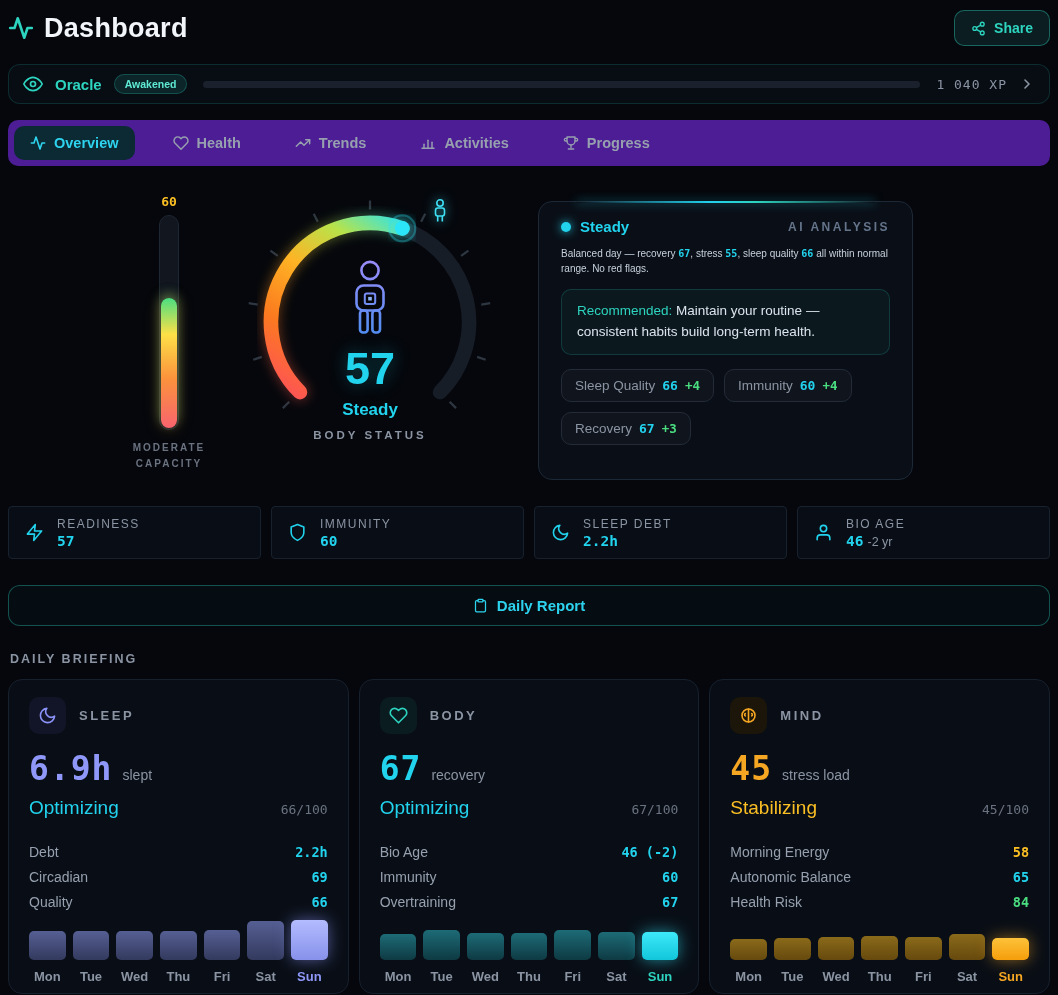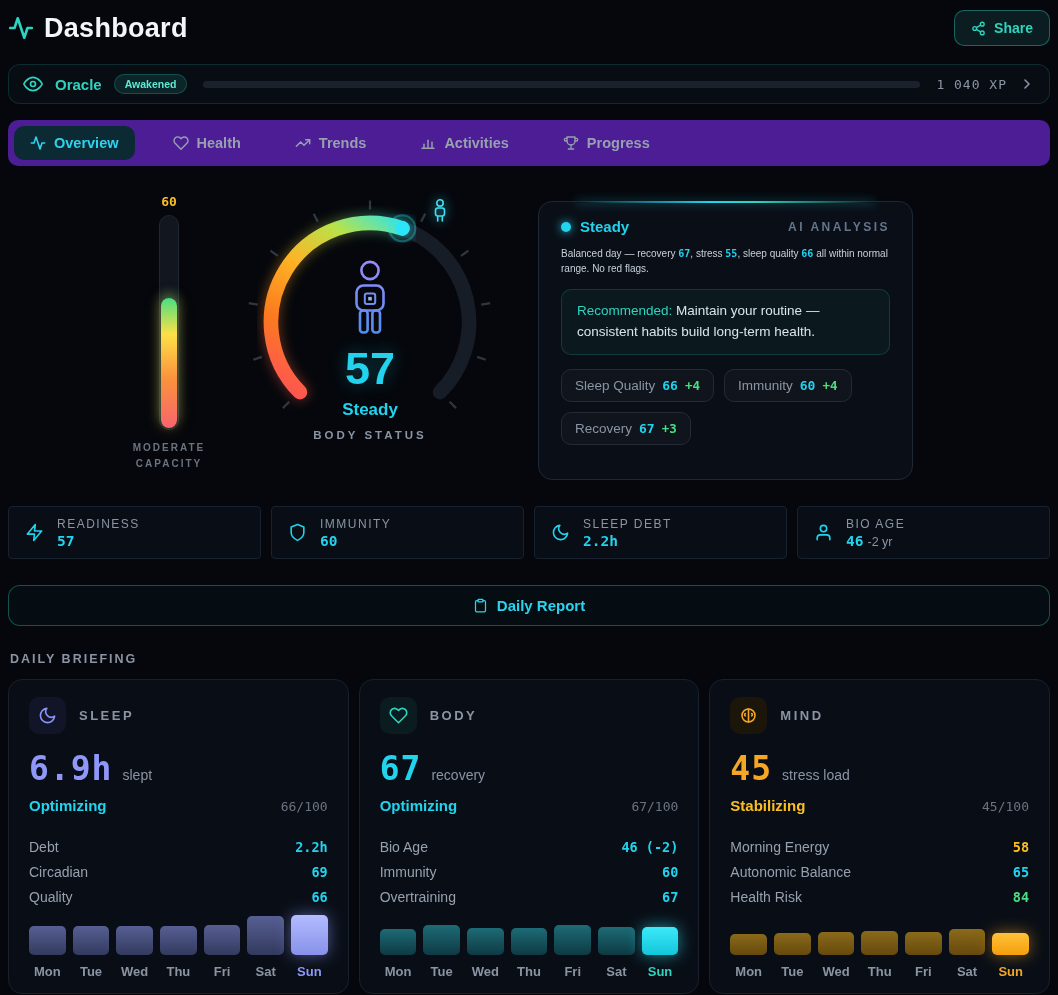--- a/index.html
+++ b/index.html
@@ -107,21 +107,21 @@
     padding:17px 20px 15px; display:flex; flex-direction:column; }
   .bhd { display:flex; align-items:center; gap:13px; }
   .icon-box { width:37px; height:37px; border-radius:10px; display:flex; align-items:center;
     justify-content:center; }
   .icon-box svg { width:19px; height:19px; }
   .bhd-title { color:#8b94a3; font-size:13px; font-weight:bold; letter-spacing:2.5px; }
   .big-row { display:flex; align-items:baseline; gap:10px; margin:15px 0 9px; }
   .big-val { font-size:33px; font-weight:bold; letter-spacing:1px; }
   .big-unit { color:#8b94a3; font-size:14px; }
   .st-row { display:flex; align-items:baseline; justify-content:space-between; margin-bottom:7px; }
-  .st-name { font-weight:bold; font-size:15px; }
+  .st-name { font-weight:normal; font-size:19px; }
   .st-score { color:#6b7280; font-size:13px; }
   .pbar { height:6px; border-radius:3px; background:#1b2330; overflow:hidden; }
   .pfill { height:100%; border-radius:3px; }
   .metrics { margin-top:13px; }
   .mrow { display:flex; justify-content:space-between; align-items:center; padding:4.5px 0; }
   .m-lbl { color:#96a0af; font-size:14px; }
   .m-val { font-weight:bold; font-size:13.5px; color:#22d3ee; }
   .week { margin-top:auto; }
   .wbars { display:flex; align-items:flex-end; gap:7px; height:46px; }
   .bar { flex:1; border-radius:5px; }

